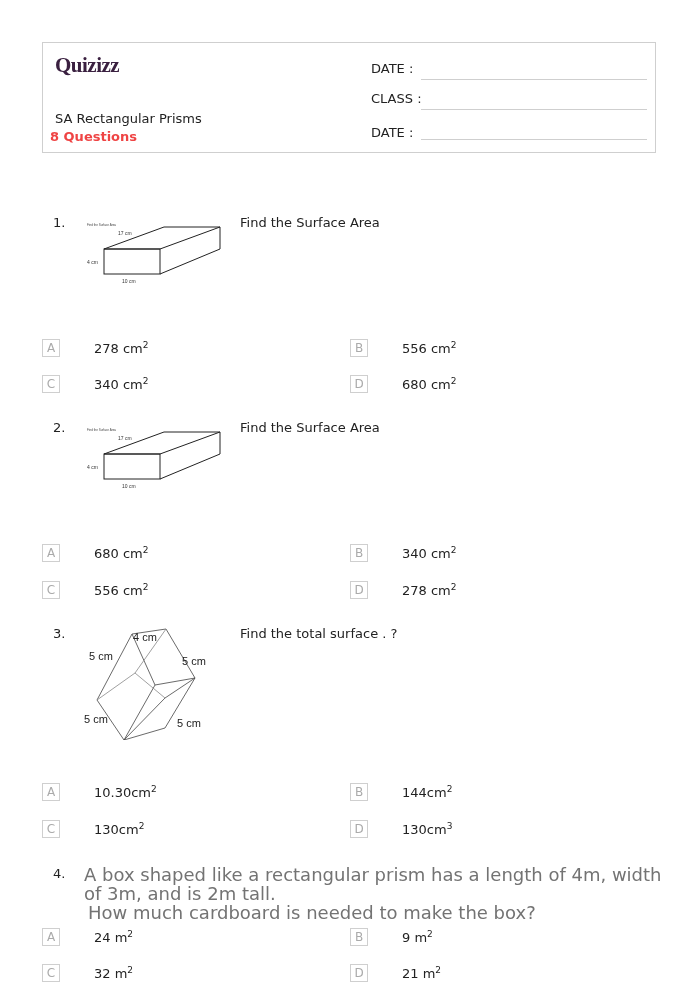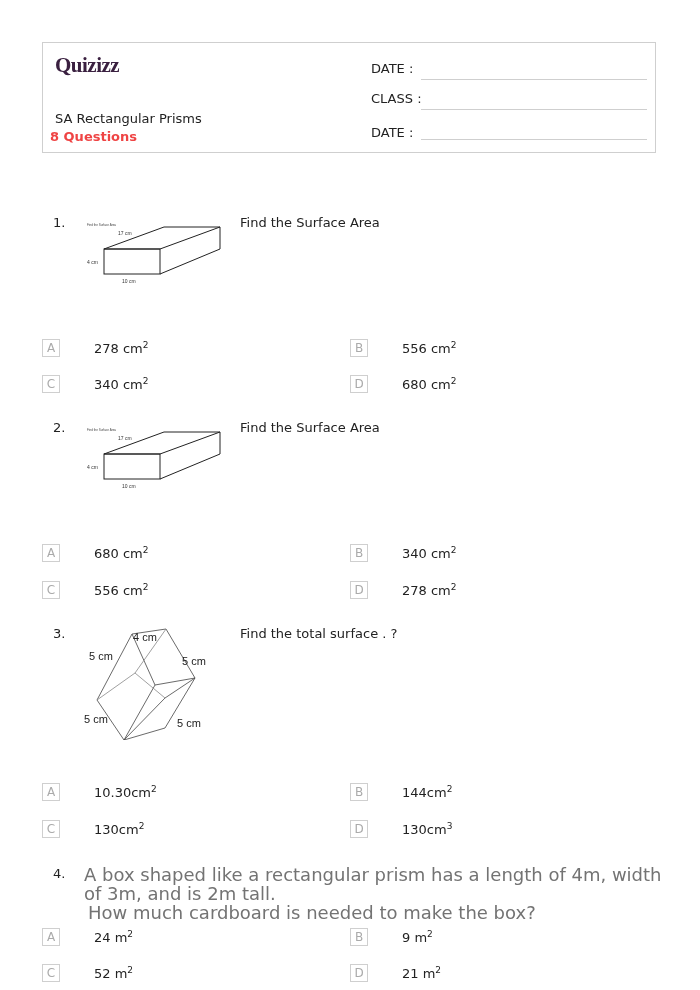--- a/index.html
+++ b/index.html
@@ -139,18 +139,18 @@
 <div class="opt" style="left:42px; top:928px">
   <div class="opt-box">A</div>
   <div class="opt-text"><span>24 m</span><sup>2</sup></div>
 </div>
 <div class="opt" style="left:350px; top:928px">
   <div class="opt-box">B</div>
   <div class="opt-text"><span>9 m</span><sup>2</sup></div>
 </div>
 <div class="opt" style="left:42px; top:964px">
   <div class="opt-box">C</div>
-  <div class="opt-text"><span>52 m</span><sup>2</sup></div>
+  <div class="opt-text"><span>32 m</span><sup>2</sup></div>
 </div>
 <div class="opt" style="left:350px; top:964px">
   <div class="opt-box">D</div>
   <div class="opt-text"><span>21 m</span><sup>2</sup></div>
 </div>
 
 </body></html>

